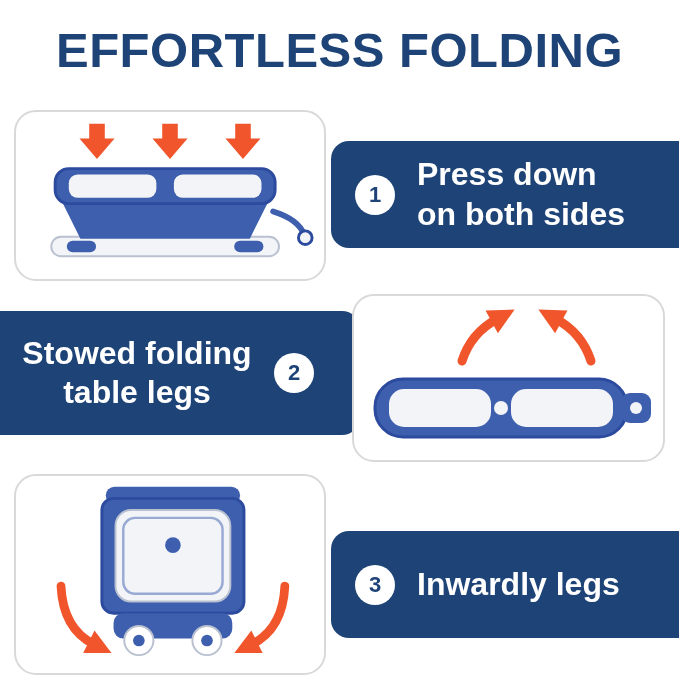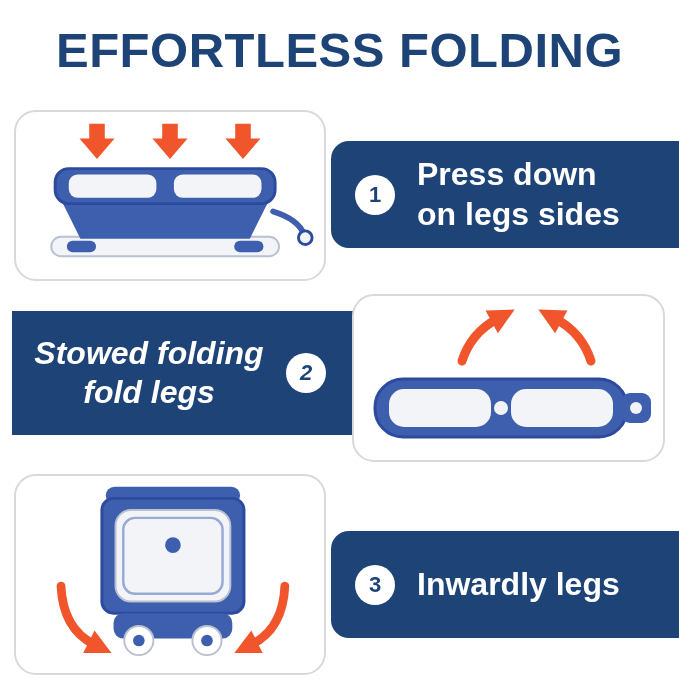--- a/index.html
+++ b/index.html
@@ -20,21 +20,21 @@
   .card1 { left:14px;  top:110px; width:312px; height:171px; }
   .card2 { left:352px; top:294px; width:313px; height:168px; }
   .card3 { left:14px;  top:474px; width:312px; height:201px; }
 
   .banner {
     position:absolute; background:var(--navy,#1e4377); color:#fff;
     display:flex; align-items:center; z-index:1; box-sizing:border-box;
   }
   .banner1 { left:331px; right:0; top:141px; height:107px; border-radius:18px 0 0 18px; }
   .banner3 { left:331px; right:0; top:531px; height:107px; border-radius:18px 0 0 18px; }
-  .banner2 { left:12px; top:311px; width:360px; height:124px; border-radius:0 18px 18px 0;font-style:italic; }
+  .banner2 { left:0; top:311px; width:360px; height:124px; border-radius:0 18px 18px 0; }
 
   .badge {
     width:40px; height:40px; border-radius:50%; background:#fff;
     color:var(--navy,#1e4377); display:flex; align-items:center; justify-content:center;
     font-size:22px; font-weight:bold; flex:0 0 auto;
   }
   .banner1 .badge, .banner3 .badge { margin-left:24px; margin-right:22px; }
   .banner2 .badge { margin-right:46px; }
 
   .step-label { font-size:32px; font-weight:bold; line-height:1.22; }
@@ -87,28 +87,28 @@
       </g>
     </svg>
   </div>
 
   <div class="banner banner1">
     <div class="badge">
       <span>1</span>
     </div>
     <div class="step-label">
       <div>Press down</div>
-      <div>on legs sides</div>
+      <div>on both sides</div>
     </div>
   </div>
 
   <div class="banner banner2">
     <div class="step-label">
       <div>Stowed folding</div>
-      <div>fold legs</div>
+      <div>table legs</div>
     </div>
     <div class="badge">
       <span>2</span>
     </div>
   </div>
 
   <div class="card card2">
     <svg width="300" viewBox="0 0 300 150">
       <path d="M103 58 Q 112 30 138 16" class="arrow-stroke" marker-end="url(#ah)"></path>
       <path d="M232 58 Q 223 30 197 16" class="arrow-stroke" marker-end="url(#ah)"></path>

